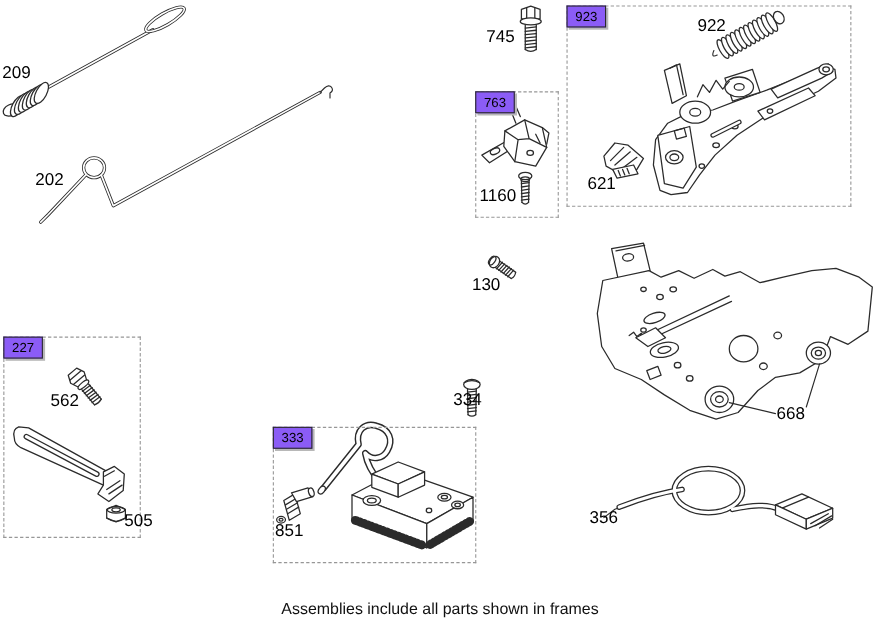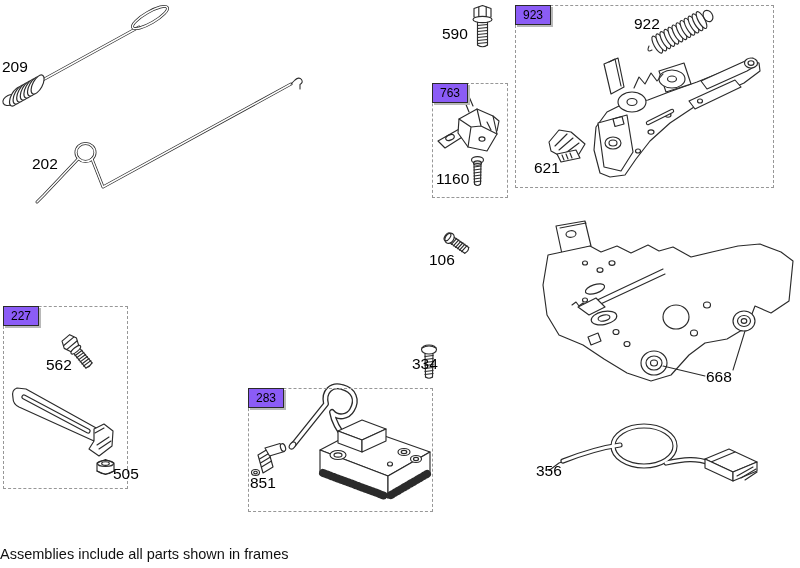--- a/index.html
+++ b/index.html
@@ -4,21 +4,21 @@
 <style>
   html,body{margin:0;padding:0;background:#fff;}
   .canvas{position:relative;width:800px;height:568px;background:#ffffff;overflow:hidden;
           font-family:"Liberation Sans",sans-serif;}
   svg.art{position:absolute;left:0;top:0;}
   .frame{position:absolute;border:1px dashed #979797;box-sizing:border-box;}
   .frame-label{position:absolute;top:-1px;left:-1px;background:#8b5cf6;border:1.4px solid #2a2a2a;
                box-shadow:2px 2px 0 #b8b8b8;font-size:12px;line-height:1.2;padding:2px 7px;
                color:#000;white-space:nowrap;}
   .part-label{position:absolute;font-size:15.5px;line-height:1.1;color:#000;white-space:nowrap;}
-  .caption{position:absolute;left:0;right:0;top:546px;font-size:14.5px;color:#111;}
+  .caption{position:absolute;left:0;right:0;top:546px;text-align:center;font-size:14.5px;color:#111;}
   
   .art path,.art ellipse,.art line,.art rect{stroke:#2b2b2b;stroke-width:1.15;fill:none;
         stroke-linecap:round;stroke-linejoin:round;}
   .art .wf{fill:#ffffff;}
   .art .to{stroke-width:3;}      .art .ti{stroke:#ffffff;stroke-width:1.5;}
   .art .bo{stroke-width:5.2;}    .art .bi{stroke:#ffffff;stroke-width:2.9;}
   .art .wo{stroke-width:6;}      .art .wi{stroke:#ffffff;stroke-width:3.4;}
   .art .so{stroke-width:4.4;}    .art .si{stroke:#ffffff;stroke-width:2.2;}
   .art .lam{stroke-width:8;stroke-dasharray:1.6 2.1;}
   .art .thin{stroke-width:1.05;}
@@ -249,30 +249,30 @@
 <div class="frame" style="left:515px;top:5px;width:259px;height:183px;">
   <div class="frame-label"><span>923</span></div>
 </div>
 <div class="frame" style="left:432px;top:83px;width:76px;height:115px;">
   <div class="frame-label"><span>763</span></div>
 </div>
 <div class="frame" style="left:3px;top:306px;width:125px;height:183px;">
   <div class="frame-label"><span>227</span></div>
 </div>
 <div class="frame" style="left:248px;top:388px;width:185px;height:124px;">
-  <div class="frame-label"><span>283</span></div>
+  <div class="frame-label"><span>333</span></div>
 </div>
 
 <div class="part-label" style="left:2px;top:58px;">209</div>
 <div class="part-label" style="left:32px;top:155px;">202</div>
-<div class="part-label" style="left:442px;top:25px;">590</div>
+<div class="part-label" style="left:442px;top:25px;">745</div>
 <div class="part-label" style="left:436px;top:170px;">1160</div>
 <div class="part-label" style="left:634px;top:15px;">922</div>
 <div class="part-label" style="left:534px;top:159px;">621</div>
-<div class="part-label" style="left:429px;top:251px;">106</div>
+<div class="part-label" style="left:429px;top:251px;">130</div>
 <div class="part-label" style="left:706px;top:368px;">668</div>
 <div class="part-label" style="left:46px;top:356px;">562</div>
 <div class="part-label" style="left:65px;top:465px;margin-left:48px;">505</div>
 <div class="part-label" style="left:412px;top:355px;">334</div>
 <div class="part-label" style="left:250px;top:474px;">851</div>
 <div class="part-label" style="left:536px;top:462px;">356</div>
 
 <div class="caption">Assemblies include all parts shown in frames</div>
 
 </div>

